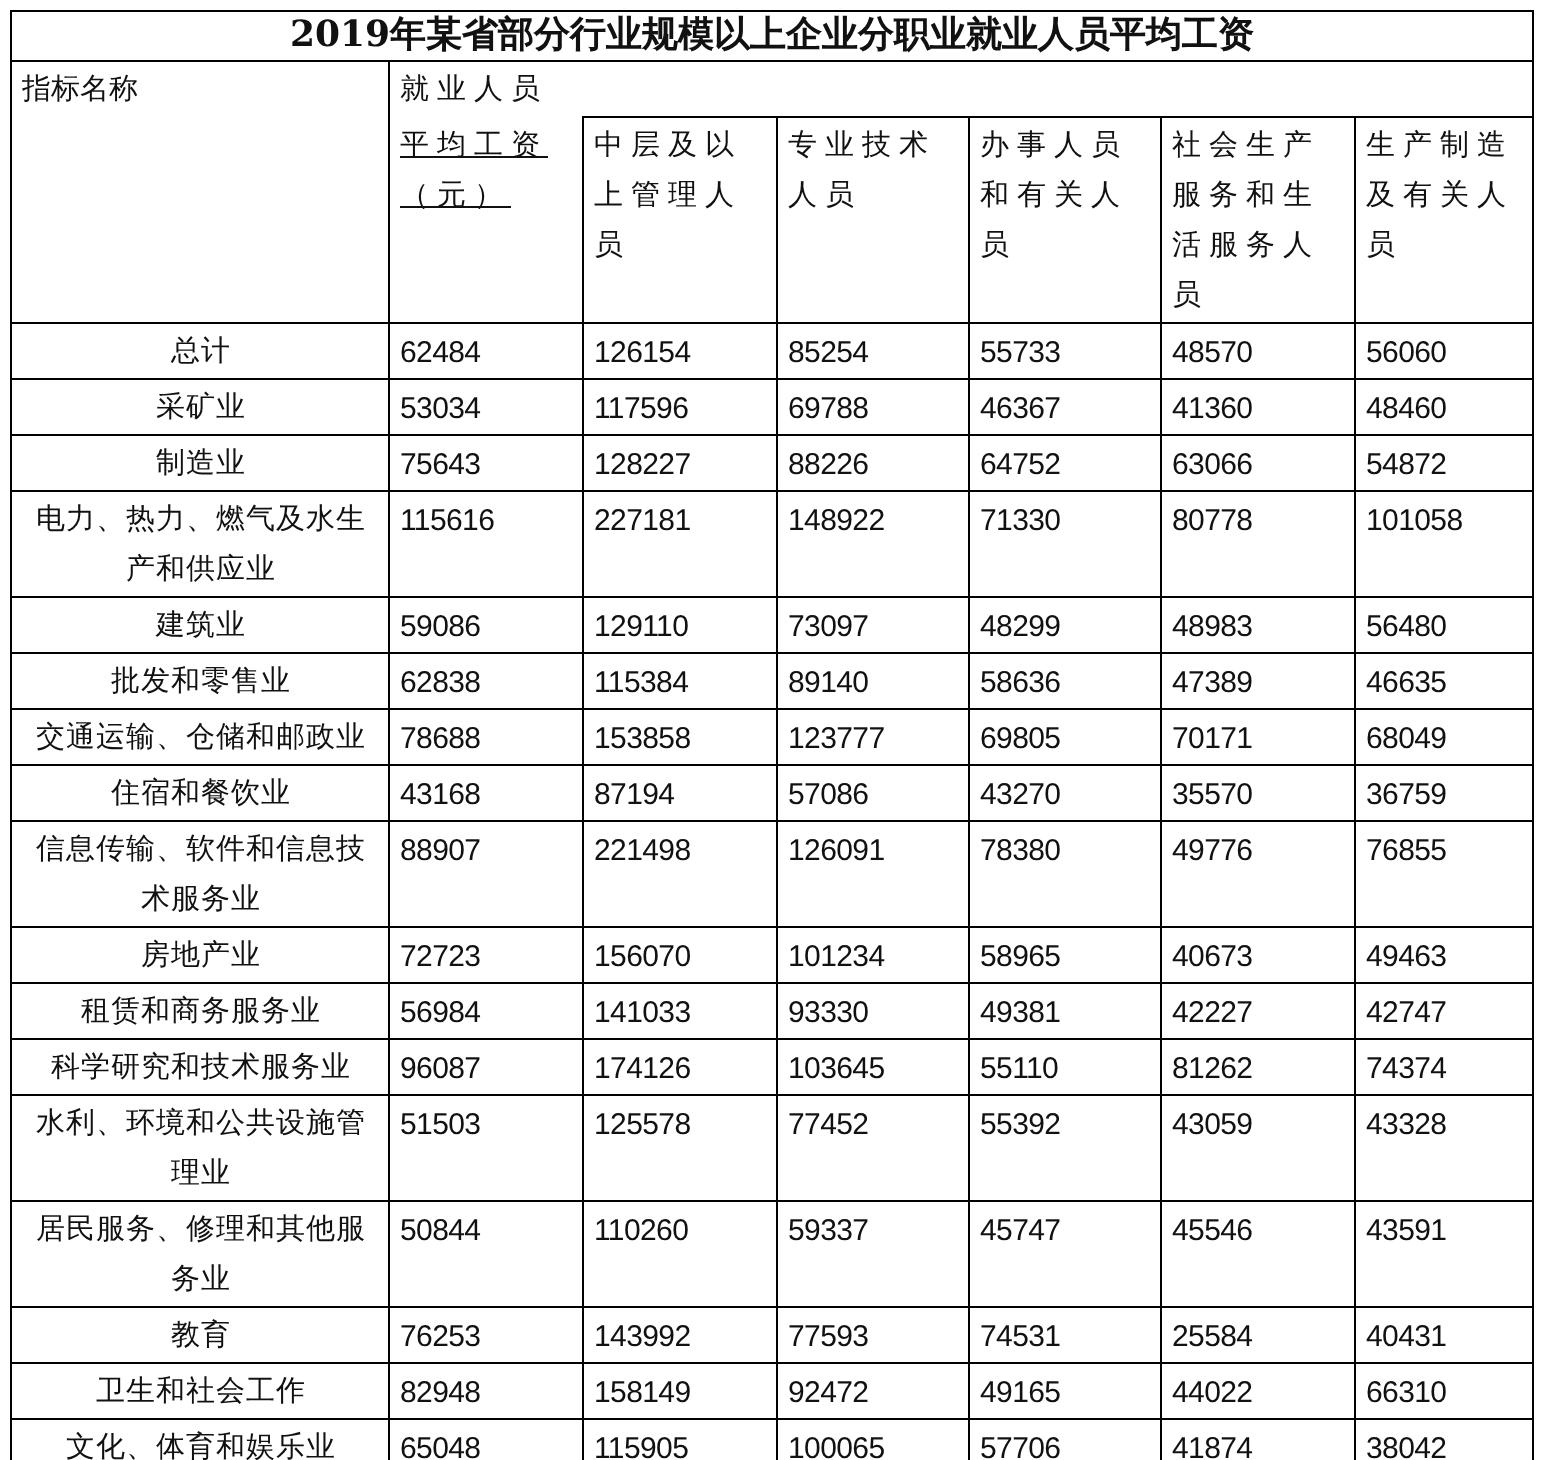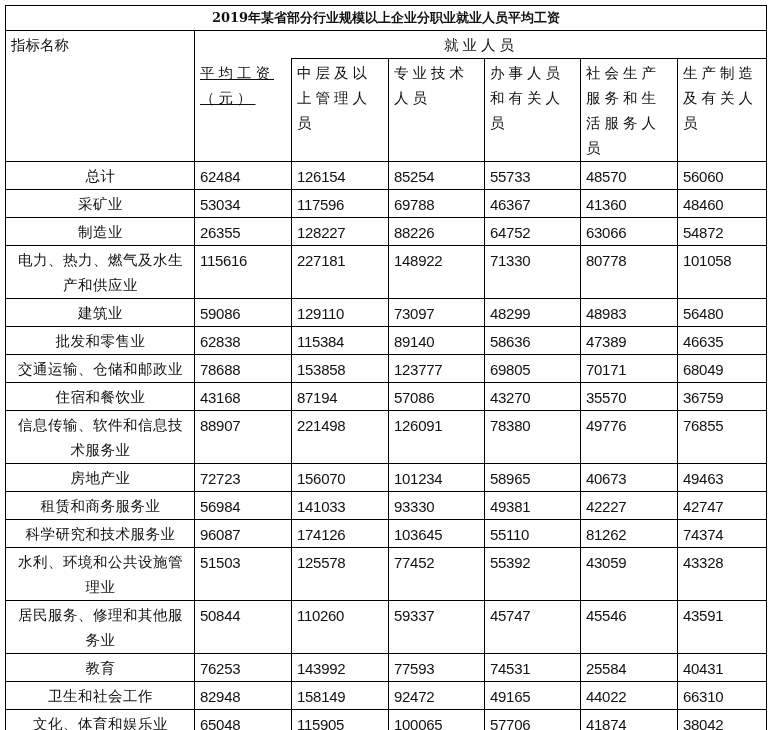--- a/index.html
+++ b/index.html
@@ -1,24 +1,24 @@
 <!DOCTYPE html>
 <html><head>
   <meta charset="utf-8">
   <style>
     html, body { margin: 0; padding: 0; background: #ffffff; }
     body { width: 771px; height: 730px; position: relative; font-family: "DejaVu Sans", sans-serif; color: #111; }
     .wrap { position: absolute; left: 5px; top: 5px; }
     table { border-collapse: collapse; table-layout: fixed; width: 761px; }
     td { border: 1px solid #000; vertical-align: top; padding: 2px 4px 0 5px; font-size: 14.5px; line-height: 25px; }
-    .title { text-align: center; font-family: "DejaVu Serif", serif; font-weight: bold; font-size: 13px; line-height: 23px; padding: 0; }
+    .title { text-align: center; font-family: "DejaVu Serif", serif; font-weight: bold; font-size: 18px; line-height: 23px; padding: 0; }
     .hdr { letter-spacing: 4px; }
     .num { font-family: "Liberation Sans", sans-serif; font-size: 15px; letter-spacing: -0.3px; }
     .nb-top { border-top: none; text-decoration: underline; }
-    .nb-bottom { border-bottom: none; text-align: center; }
+    .nb-bottom { border-bottom: none; }
     .name { letter-spacing: 0.5px; text-align: center; }
   </style>
 </head>
 <body>
 
 <div class="wrap">
   <table>
     <colgroup>
       <col style="width:189px">
       <col style="width:97px">
@@ -57,21 +57,21 @@
           <td class="name">采矿业</td>
           <td class="num">53034</td>
           <td class="num">117596</td>
           <td class="num">69788</td>
           <td class="num">46367</td>
           <td class="num">41360</td>
           <td class="num">48460</td>
         </tr>
         <tr>
           <td class="name">制造业</td>
-          <td class="num">26355</td>
+          <td class="num">75643</td>
           <td class="num">128227</td>
           <td class="num">88226</td>
           <td class="num">64752</td>
           <td class="num">63066</td>
           <td class="num">54872</td>
         </tr>
         <tr>
           <td class="name">电力、热力、燃气及水生产和供应业</td>
           <td class="num">115616</td>
           <td class="num">227181</td>

